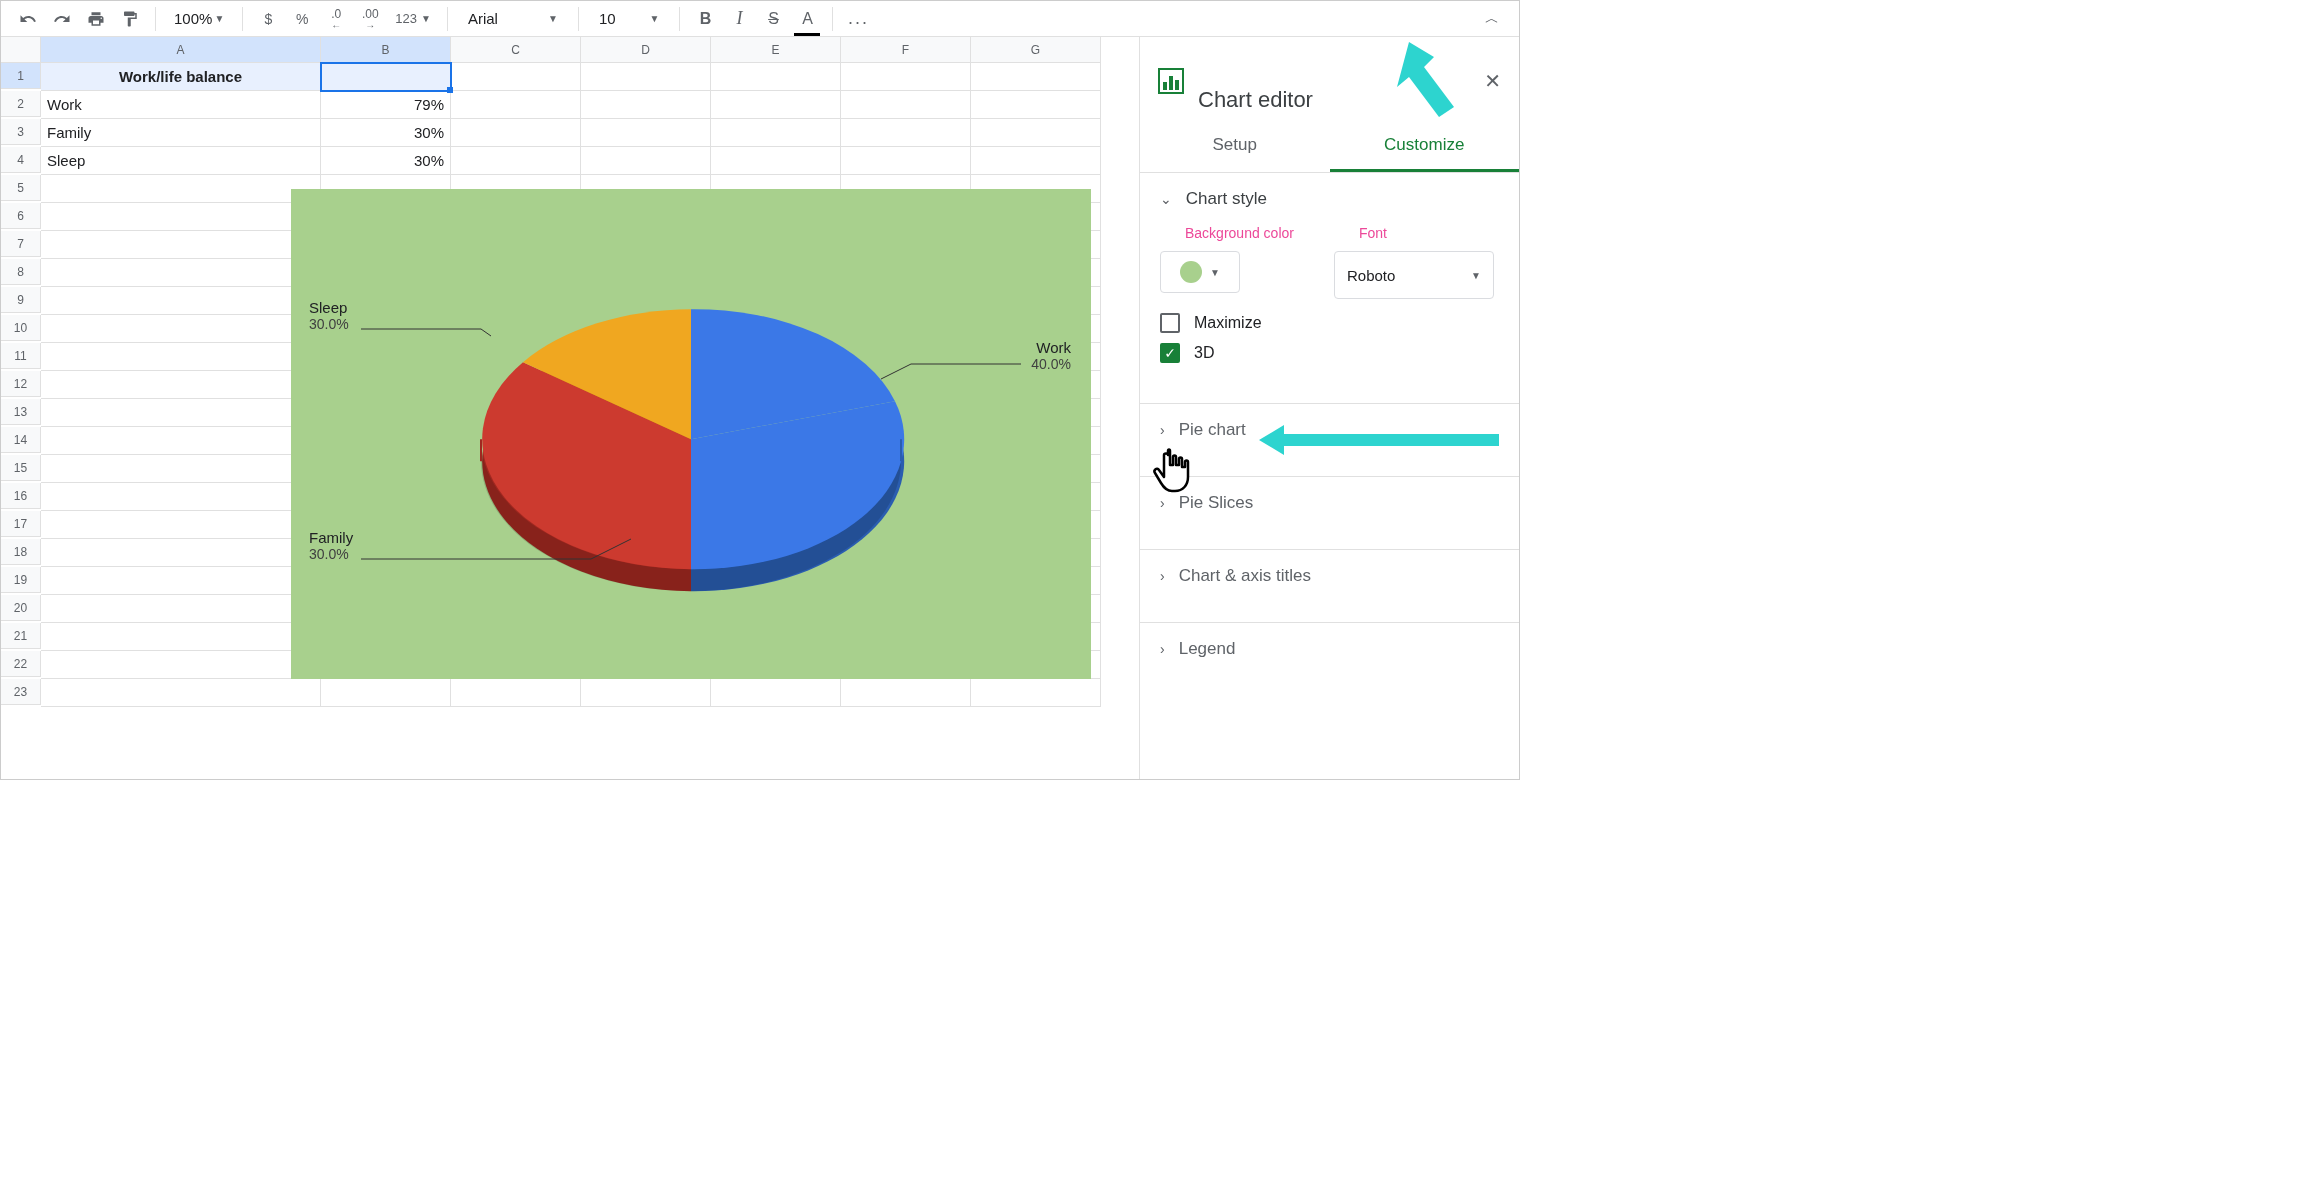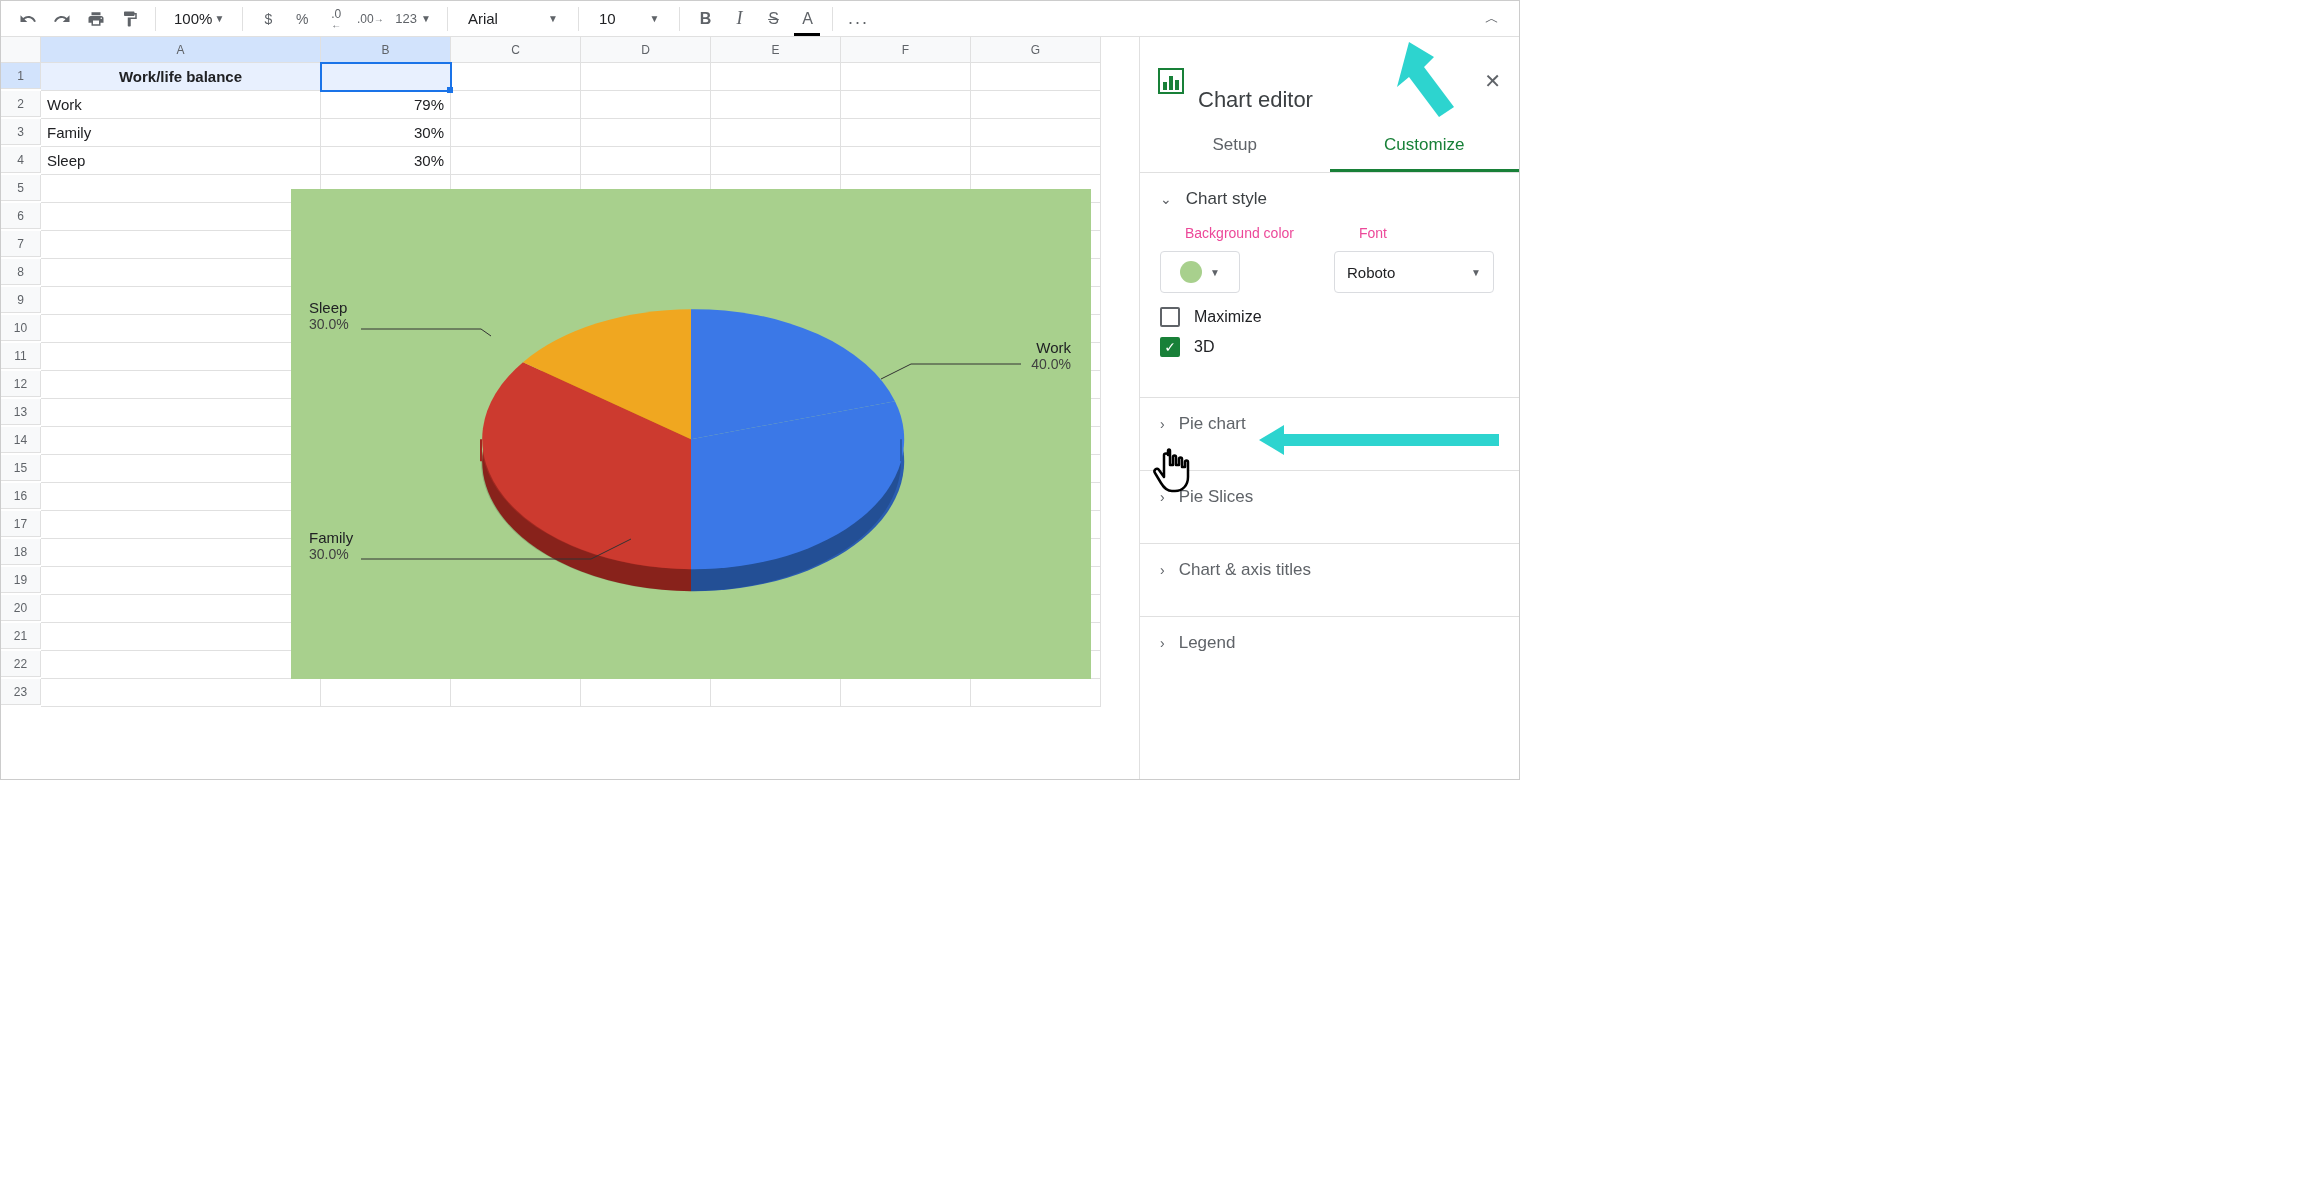--- a/index.html
+++ b/index.html
@@ -59,21 +59,21 @@
 .tab { flex: 1; text-align: center; padding: 14px 0; font-size: 17px; color: #5f6368; cursor: pointer; }
 .tab.active { color: #188038; font-weight: 500; border-bottom: 3px solid #188038; }
 .panel-body { flex: 1; overflow-y: auto; }
 .section-hdr { display: flex; align-items: center; gap: 14px; padding: 16px 20px; font-size: 17px; color: #3c4043; cursor: pointer; }
 .section-hdr .chev { font-size: 14px; color: #5f6368; }
 .style-body { padding: 0 20px 10px 20px; }
 .field-row { display: flex; gap: 40px; margin-bottom: 14px; }
 .field-label { font-size: 14px; color: #ec4899; margin-bottom: 10px; margin-left: 25px; }
 .color-swatch { width: 80px; height: 42px; border: 1px solid #dadce0; border-radius: 4px; display: flex; align-items: center; justify-content: center; gap: 8px; cursor: pointer; }
 .swatch-dot { width: 22px; height: 22px; border-radius: 50%; background: #a8d08d; }
-.font-dd { width: 160px; height: 42px; border: 1px solid #dadce0; border-radius: 4px; display: flex; align-items: center; justify-content: space-between; padding: 0 12px; font-size: 15px; cursor: pointer; text-align: center; }
+.font-dd { width: 160px; height: 48px; border: 1px solid #dadce0; border-radius: 4px; display: flex; align-items: center; justify-content: space-between; padding: 0 12px; font-size: 15px; cursor: pointer; text-align: center; }
 .check-row { display: flex; align-items: center; gap: 14px; margin: 10px 0; font-size: 16px; }
 .checkbox { width: 20px; height: 20px; border: 2px solid #5f6368; border-radius: 2px; display: flex; align-items: center; justify-content: center; }
 .checkbox.checked { background: #188038; border-color: #188038; color: #fff; font-size: 14px; }
 .section-border { border-top: 1px solid #e0e0e0; }
 .collapsed { color: #5f6368; }
 
 
 .anno-arrow1 { position: absolute; right: 60px; top: 5px; width: 80px; height: 80px; pointer-events: none; }
 .anno-arrow2 { position: absolute; right: 20px; top: 388px; width: 240px; height: 30px; pointer-events: none; }
 .hand-svg { position: absolute; width: 44px; height: 48px; pointer-events: none; }
@@ -113,21 +113,21 @@
     <div class="tool-btn">
         <span>$</span>
       </div>
     <div class="tool-btn">
         <span>%</span>
       </div>
     <div class="tool-btn" style="font-size:12px;flex-direction:column;line-height:1">
         <span>.0</span>
         <span style="font-size:10px">←</span>
       </div>
-    <div class="tool-btn" style="font-size:12px;flex-direction:row;line-height:1">
+    <div class="tool-btn" style="font-size:12px;flex-direction:column;line-height:1">
         <span>.00</span>
         <span style="font-size:10px">→</span>
       </div>
     <div class="tool-btn" style="width:auto;padding:0 6px;font-size:13px">
         <span>123</span>
         <span class="dd-arrow" style="margin-left:4px">▼</span>
       </div>
     <div class="divider"></div>
     <div class="font-sel">
         <span>Arial</span>

